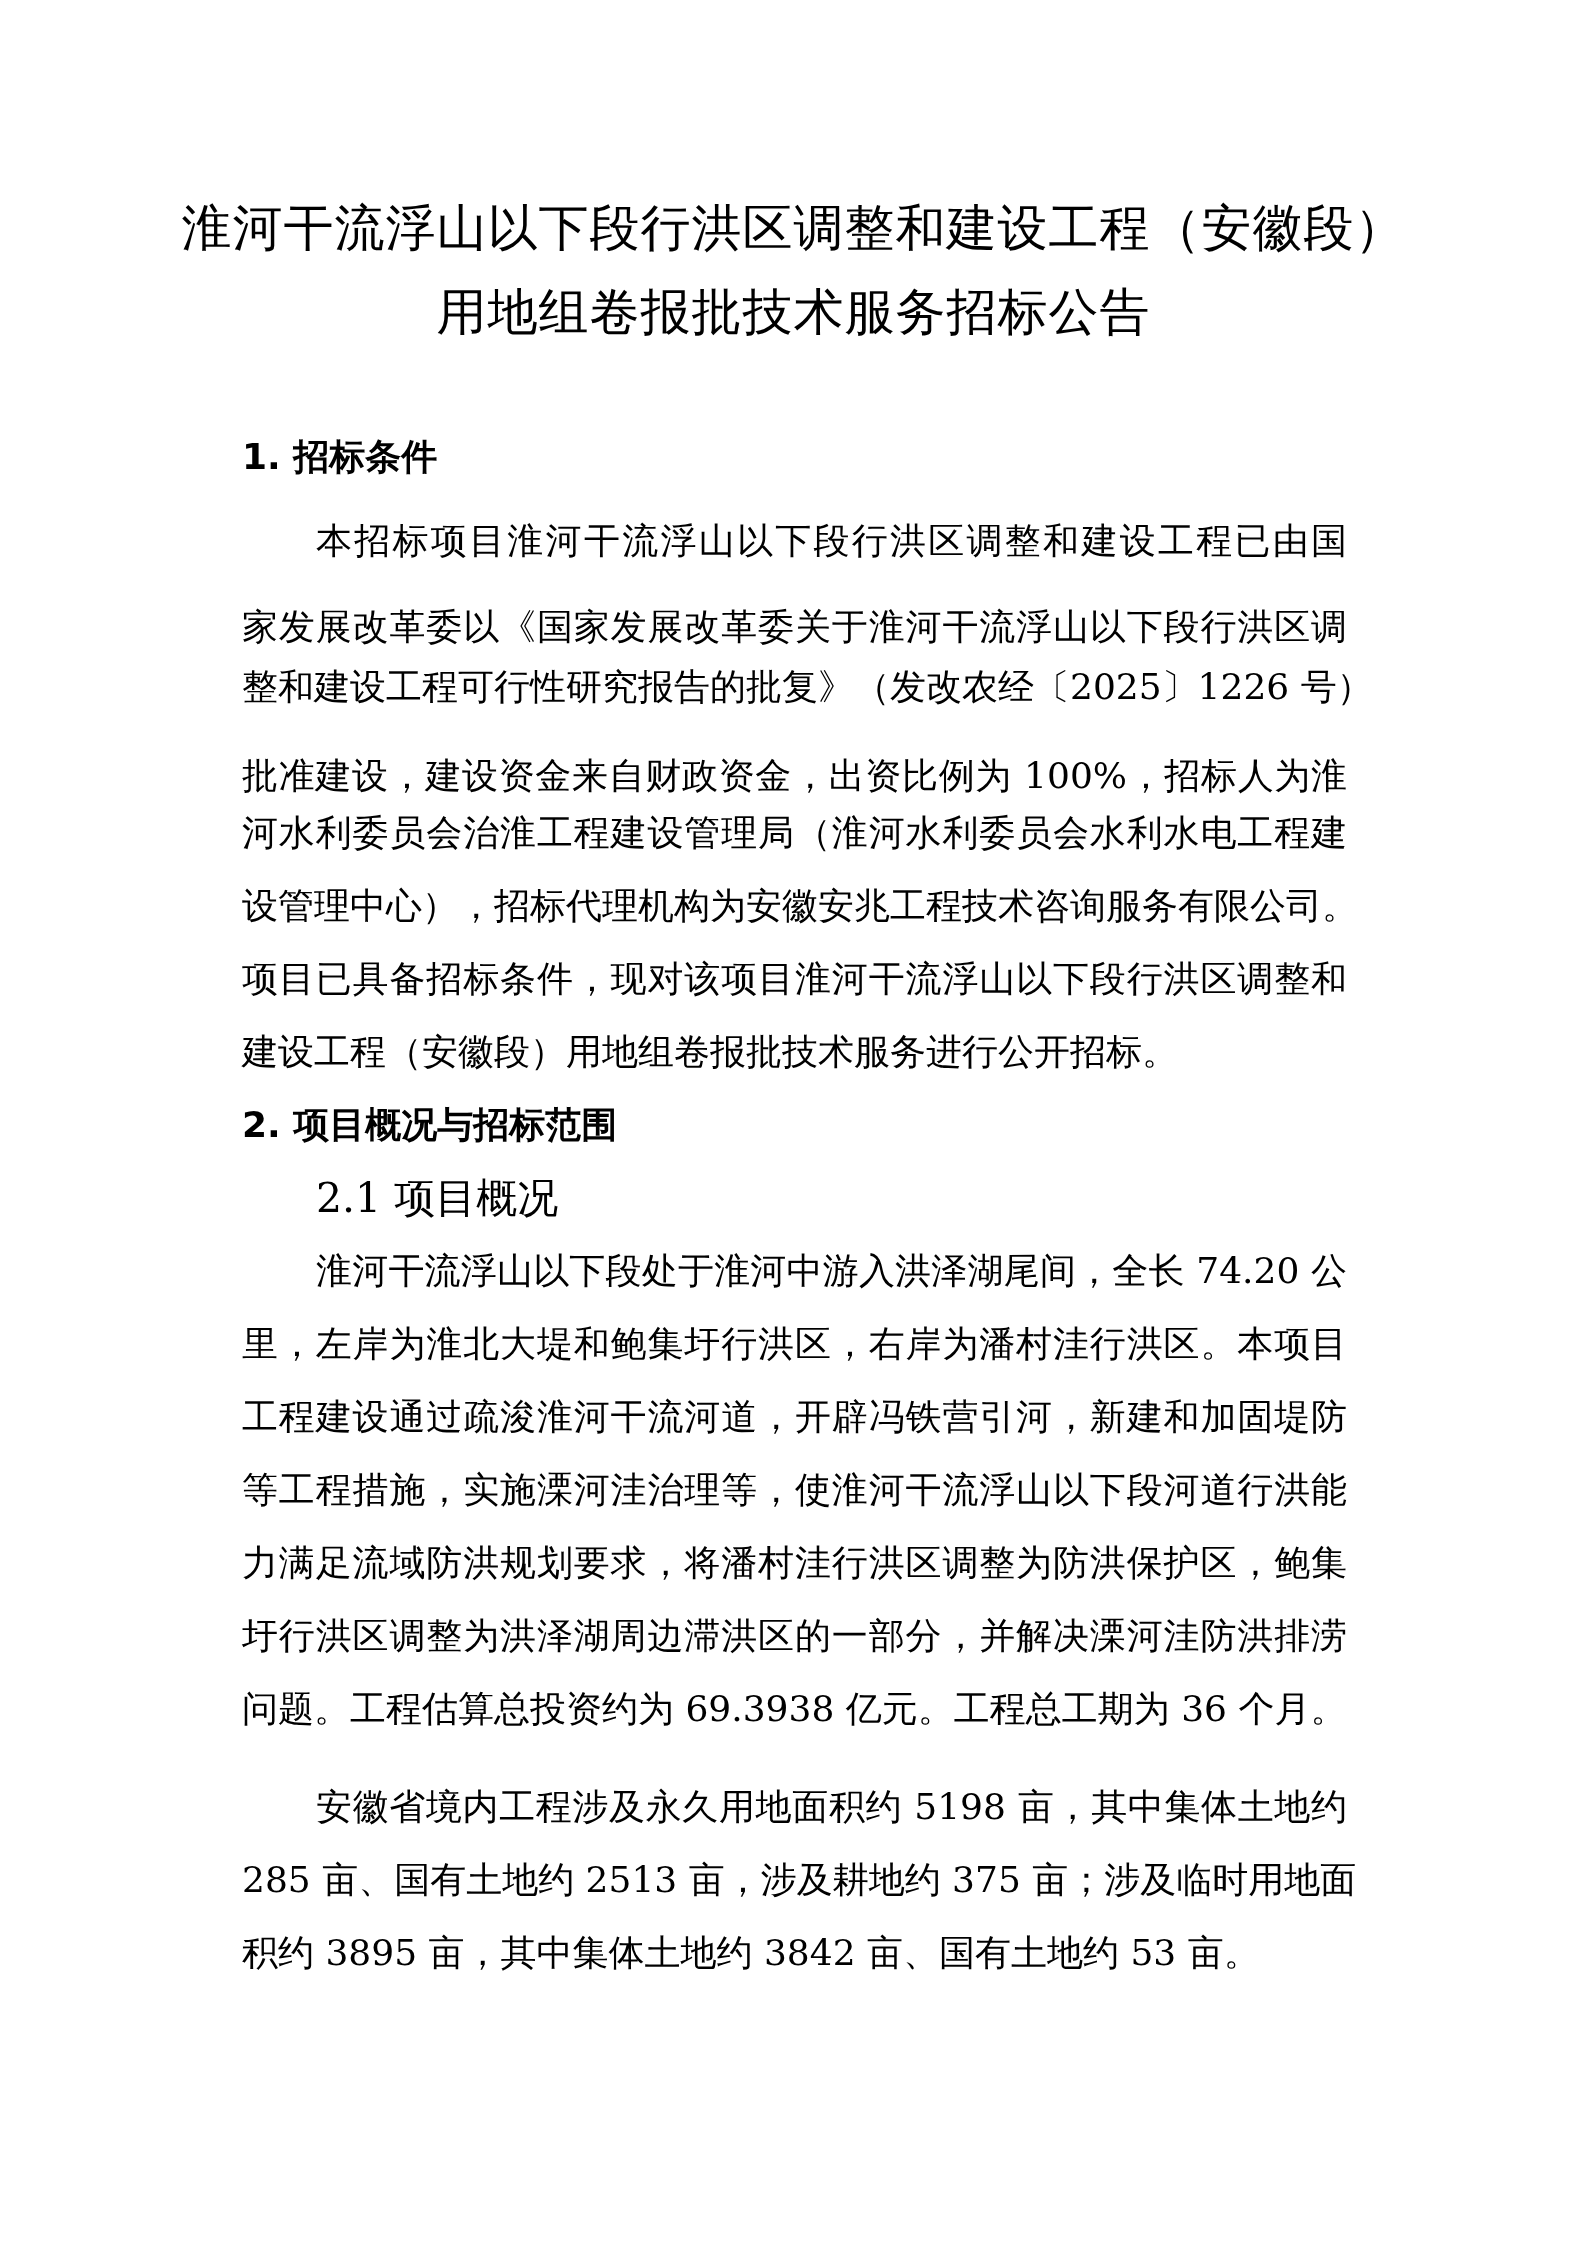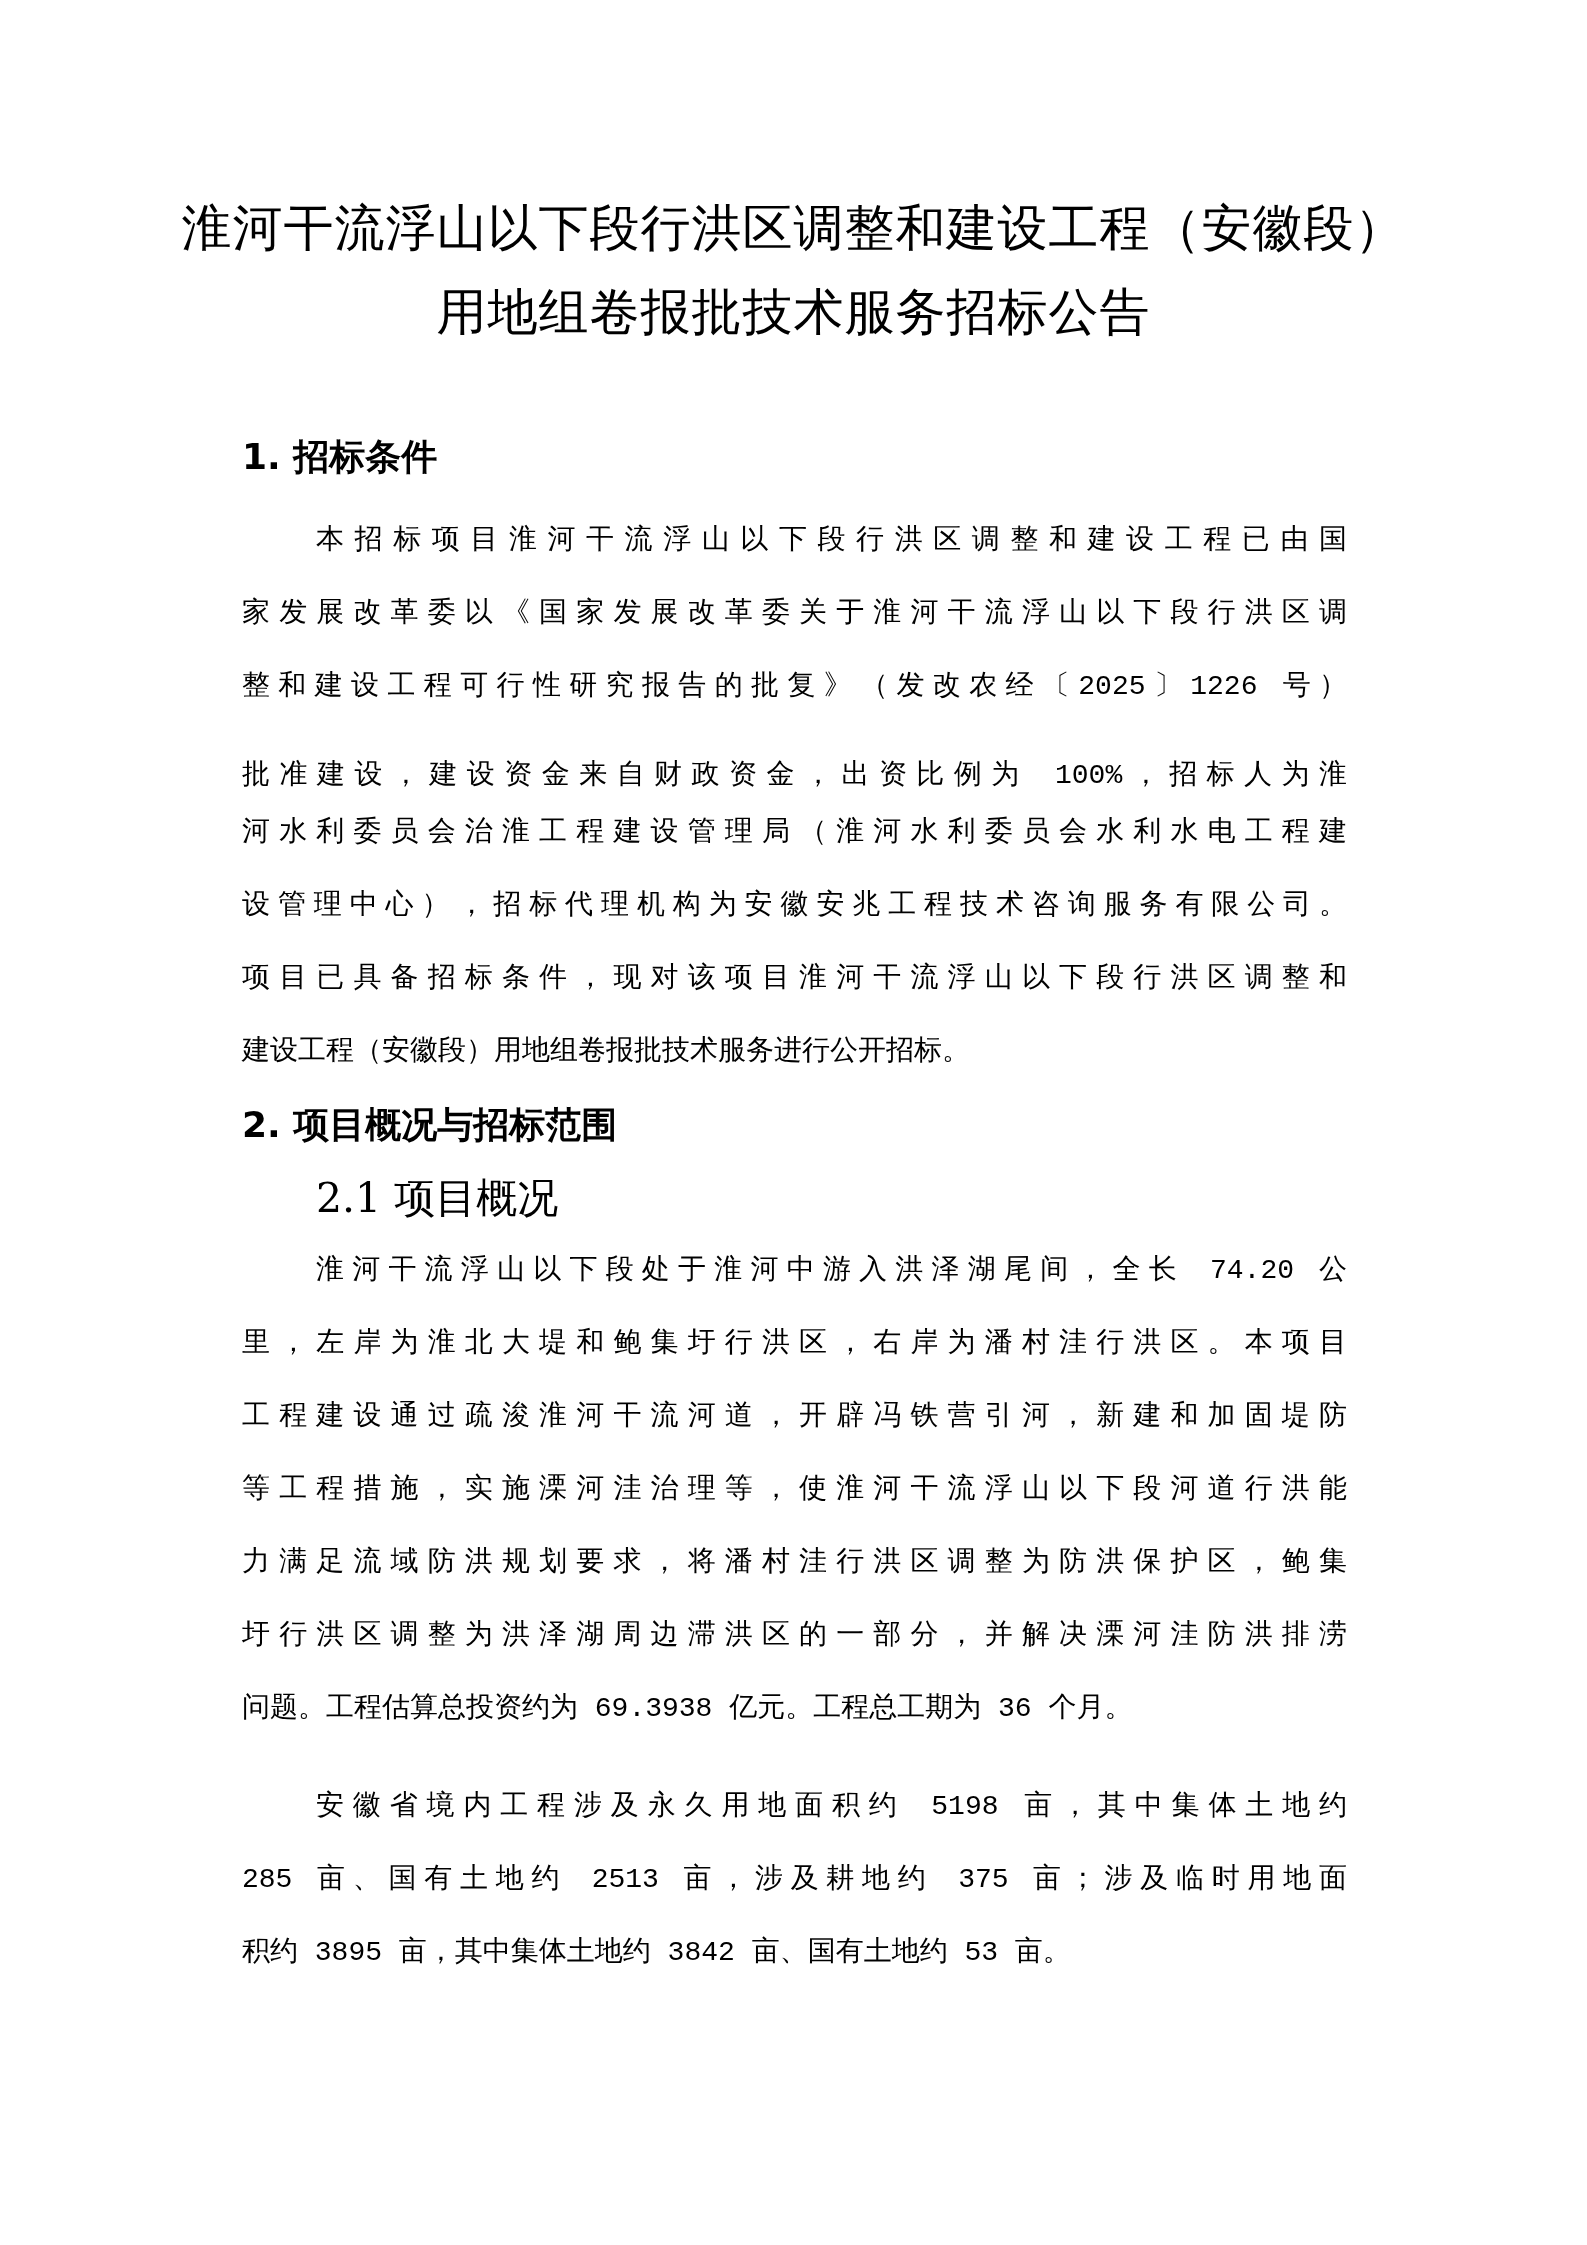--- a/index.html
+++ b/index.html
@@ -3,38 +3,38 @@
 <meta charset="utf-8">
 <style>
   html, body { margin: 0; padding: 0; background: #ffffff; }
   body { width: 1587px; height: 2245px; position: relative; overflow: hidden;
          font-family: "DejaVu Serif", "Liberation Serif", serif; color: #000; }
   .title { position: absolute; left: 0; width: 1587px; text-align: center;
            font-family: "DejaVu Sans", "Liberation Sans", sans-serif;
            font-size: 50px; font-weight: normal; line-height: 60px; letter-spacing: 1px; }
   .h1 { position: absolute; left: 242px; font-family: "DejaVu Sans", "Liberation Sans", sans-serif;
         font-size: 36px; font-weight: bold; line-height: 50px; }
-  .line { position: absolute; left: 242px; width: 1105px; font-size: 28px; line-height: 50px;
-          text-align: justify; text-align-last: justify; white-space: nowrap; font-family: Liberation Mono, monospace; }
+  .line { position: absolute; left: 242px; width: 1105px; font-size: 36px; line-height: 50px;
+          text-align: justify; text-align-last: justify; white-space: nowrap; }
   .line.last { text-align-last: left; }
   .line.indent { left: 316px; width: 1031px; }
   .h2 { position: absolute; left: 316px; font-size: 41px; line-height: 50px; }
 </style>
 </head>
 <body>
 
 <div>
   <div class="title" style="top:198px;">淮河干流浮山以下段行洪区调整和建设工程（安徽段）</div>
   <div class="title" style="top:282px;">用地组卷报批技术服务招标公告</div>
 
   <div class="h1" style="top:432px;">1.  招标条件</div>
 
   <div>
     <div class="line indent" style="top:516px;">本招标项目淮河干流浮山以下段行洪区调整和建设工程已由国</div>
-    <div class="line" style="top:589px;">家发展改革委以《国家发展改革委关于淮河干流浮山以下段行洪区调</div>
+    <div class="line" style="top:602px;">家发展改革委以《国家发展改革委关于淮河干流浮山以下段行洪区调</div>
     <div class="line" style="top:662px;">整和建设工程可行性研究报告的批复》（发改农经〔2025〕1226 号）</div>
     <div class="line" style="top:735px;margin-top:16px;">批准建设，建设资金来自财政资金，出资比例为 100%，招标人为淮</div>
     <div class="line" style="top:808px;">河水利委员会治淮工程建设管理局（淮河水利委员会水利水电工程建</div>
     <div class="line" style="top:881px;">设管理中心），招标代理机构为安徽安兆工程技术咨询服务有限公司。</div>
     <div class="line" style="top:954px;">项目已具备招标条件，现对该项目淮河干流浮山以下段行洪区调整和</div>
     <div class="line last" style="top:1027px;">建设工程（安徽段）用地组卷报批技术服务进行公开招标。</div>
   </div>
 
   <div class="h1" style="top:1100px;">2.  项目概况与招标范围</div>
   <div class="h2" style="top:1173px;">2.1 项目概况</div>

